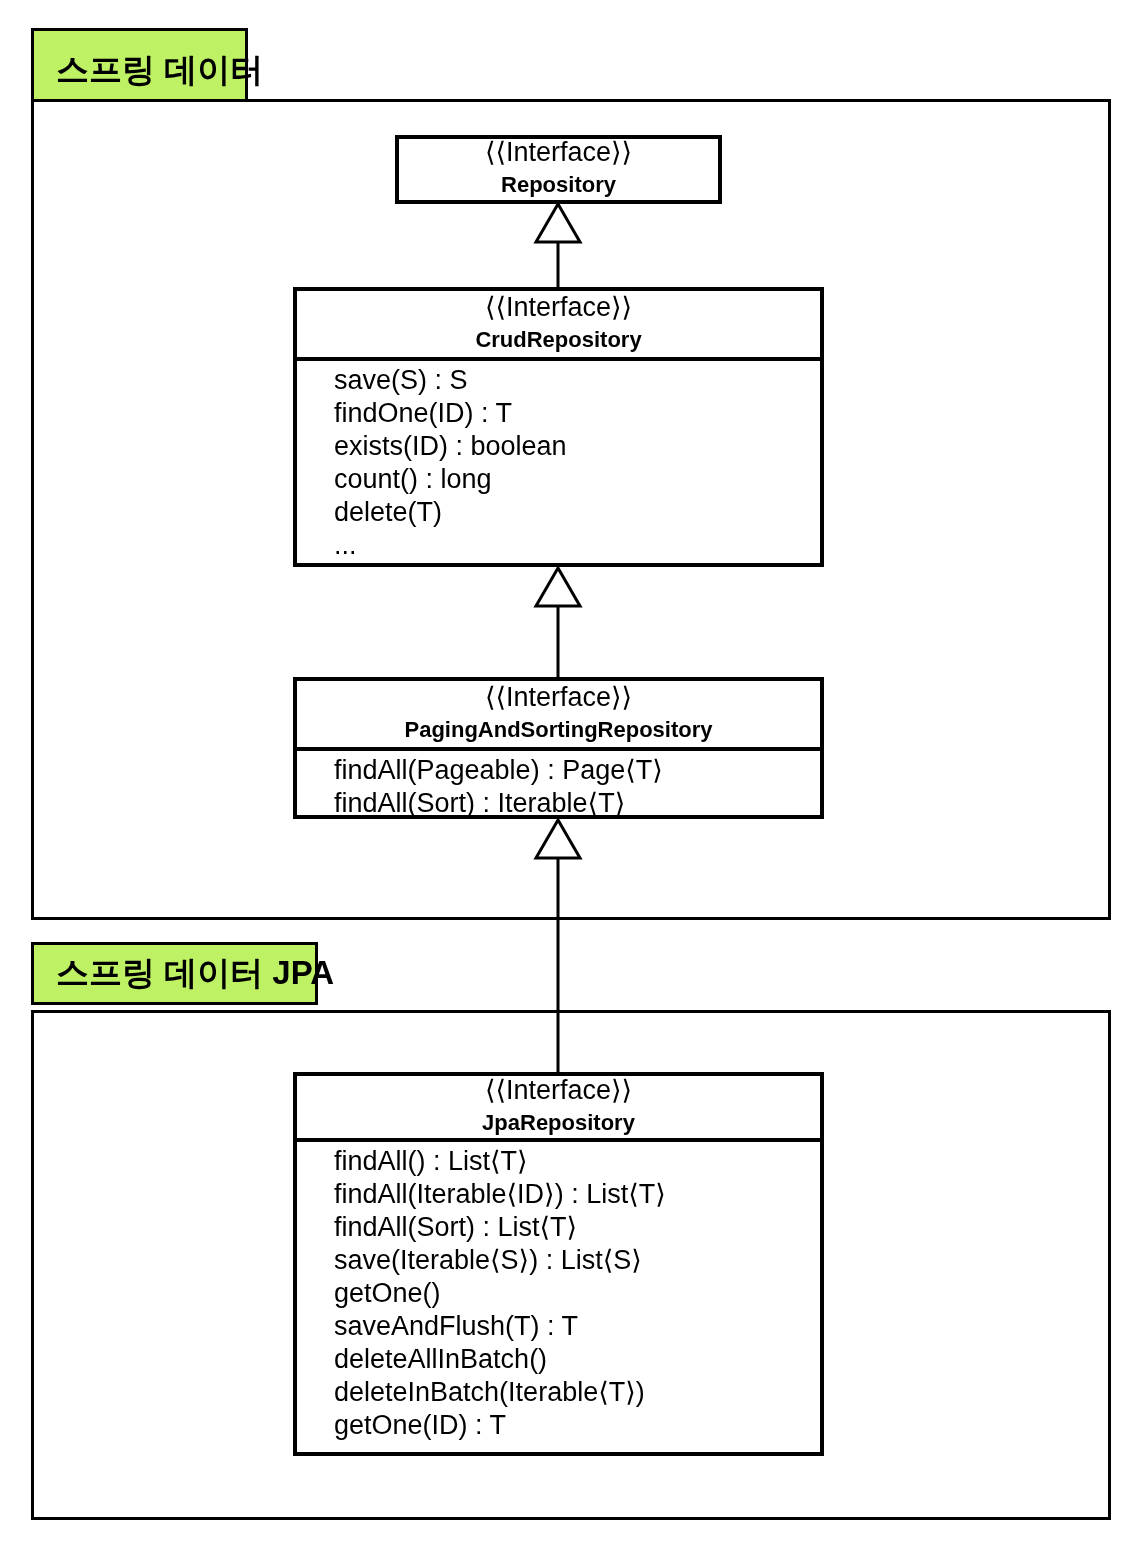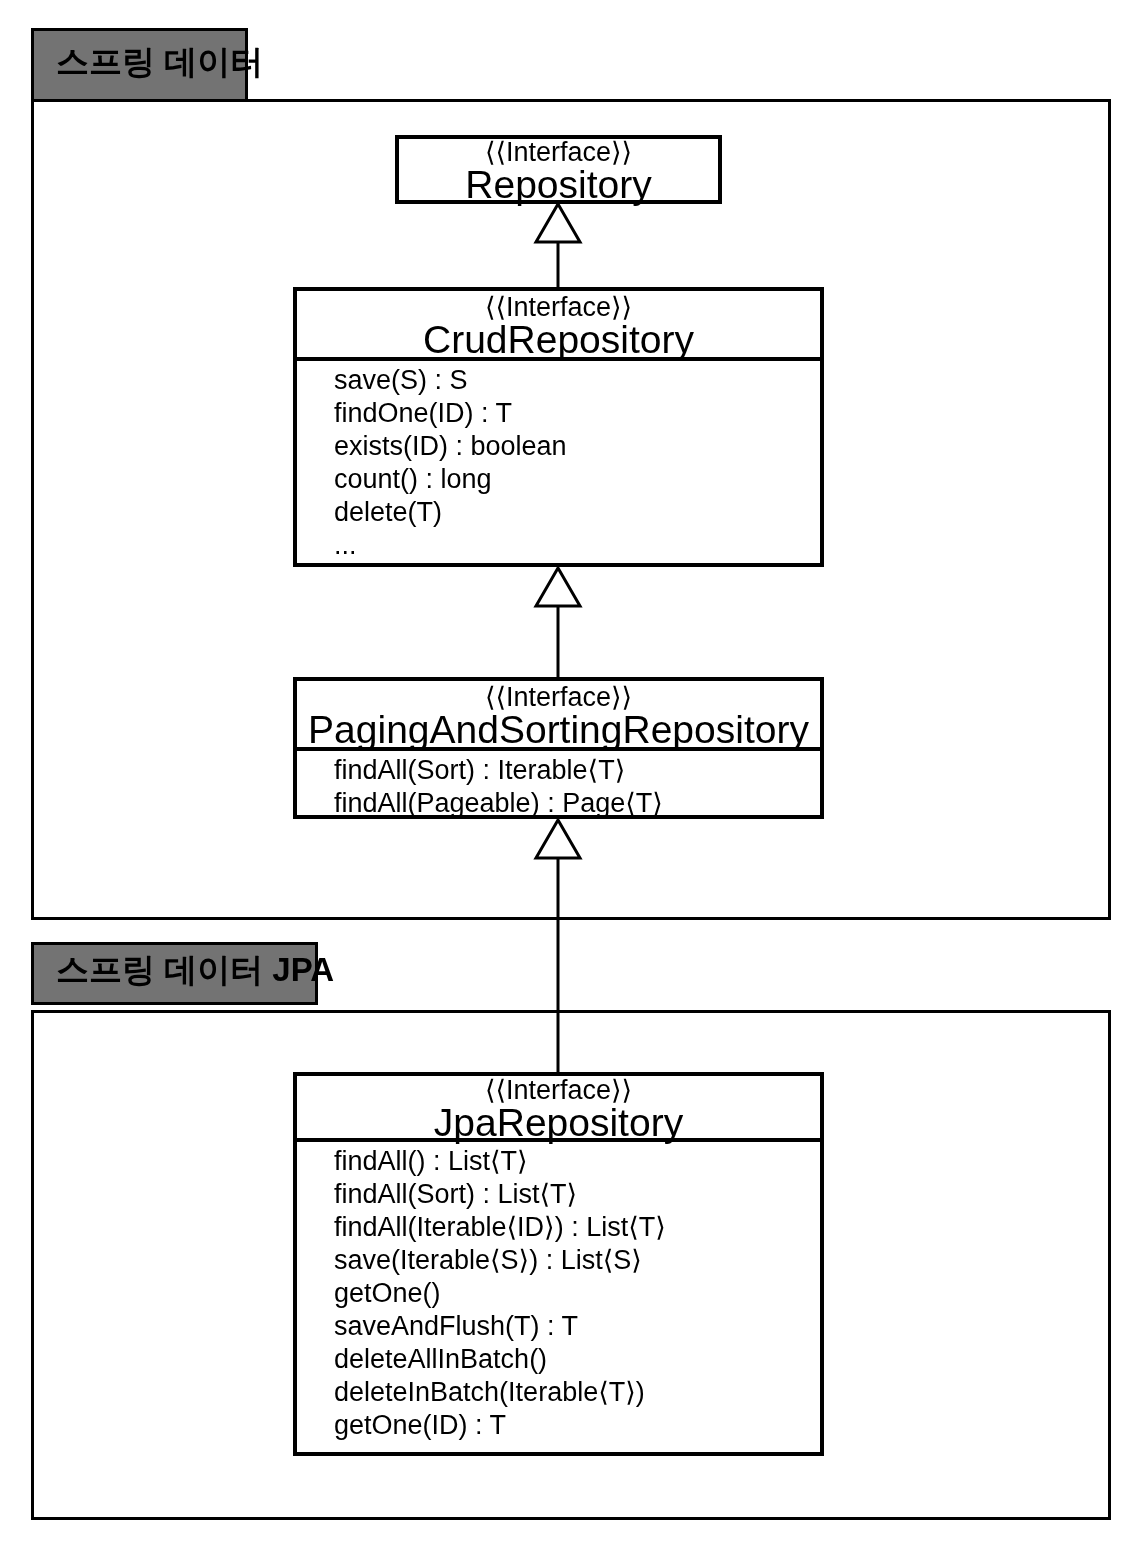--- a/index.html
+++ b/index.html
@@ -20,24 +20,24 @@
     position: absolute;
     box-sizing: border-box;
     border: 3px solid #000;
     background: #fff;
     z-index: 1;
   }
   .pkg-tab {
     position: absolute;
     box-sizing: border-box;
     border: 3px solid #000;
-    background: #737373;
+    background: #bef264;
     z-index: 3;
     display: flex;
-    align-items: center;
+    align-items: flex-end;
     padding-left: 22px;
     padding-bottom: 6px;
     font-size: 33px;
     font-weight: 700;
     letter-spacing: 0px;
     white-space: nowrap;
   }
   .connector-layer {
     position: absolute;
     left: 0; top: 0;
@@ -65,22 +65,22 @@
   }
   .uml-head.with-sep {
     border-bottom: 4px solid #000;
   }
   .stereotype {
     font-size: 27px;
     font-weight: 400;
     line-height: 31px;
   }
   .class-name {
-    font-size: 39px;
-    font-weight: 400;
+    font-size: 22px;
+    font-weight: 700;
     line-height: 34px;
   }
   .uml-methods {
     box-sizing: border-box;
     flex: 1 1 auto;
     padding: 3px 8px 0 14px;
     overflow: hidden;
   }
   .method-line {
     font-size: 27px;
@@ -158,34 +158,34 @@
         <div class="method-line">...</div>
       </div>
   </div>
 
   <div class="uml-class" id="box-ps">
     <div class="uml-head with-sep">
       <div class="stereotype">⟨⟨Interface⟩⟩</div>
       <div class="class-name">PagingAndSortingRepository</div>
     </div>
     <div class="uml-methods">
+        <div class="method-line">findAll(Pageable) : Page⟨T⟩</div>
         <div class="method-line">findAll(Sort) : Iterable⟨T⟩</div>
-        <div class="method-line">findAll(Pageable) : Page⟨T⟩</div>
       </div>
   </div>
 
   <div class="uml-class" id="box-jpa">
     <div class="uml-head with-sep">
       <div class="stereotype">⟨⟨Interface⟩⟩</div>
       <div class="class-name">JpaRepository</div>
     </div>
     <div class="uml-methods">
         <div class="method-line">findAll() : List⟨T⟩</div>
+        <div class="method-line">findAll(Iterable⟨ID⟩) : List⟨T⟩</div>
         <div class="method-line">findAll(Sort) : List⟨T⟩</div>
-        <div class="method-line">findAll(Iterable⟨ID⟩) : List⟨T⟩</div>
         <div class="method-line">save(Iterable⟨S⟩) : List⟨S⟩</div>
         <div class="method-line">getOne()</div>
         <div class="method-line">saveAndFlush(T) : T</div>
         <div class="method-line">deleteAllInBatch()</div>
         <div class="method-line">deleteInBatch(Iterable⟨T⟩)</div>
         <div class="method-line">getOne(ID) : T</div>
       </div>
   </div>
 
 </div>

